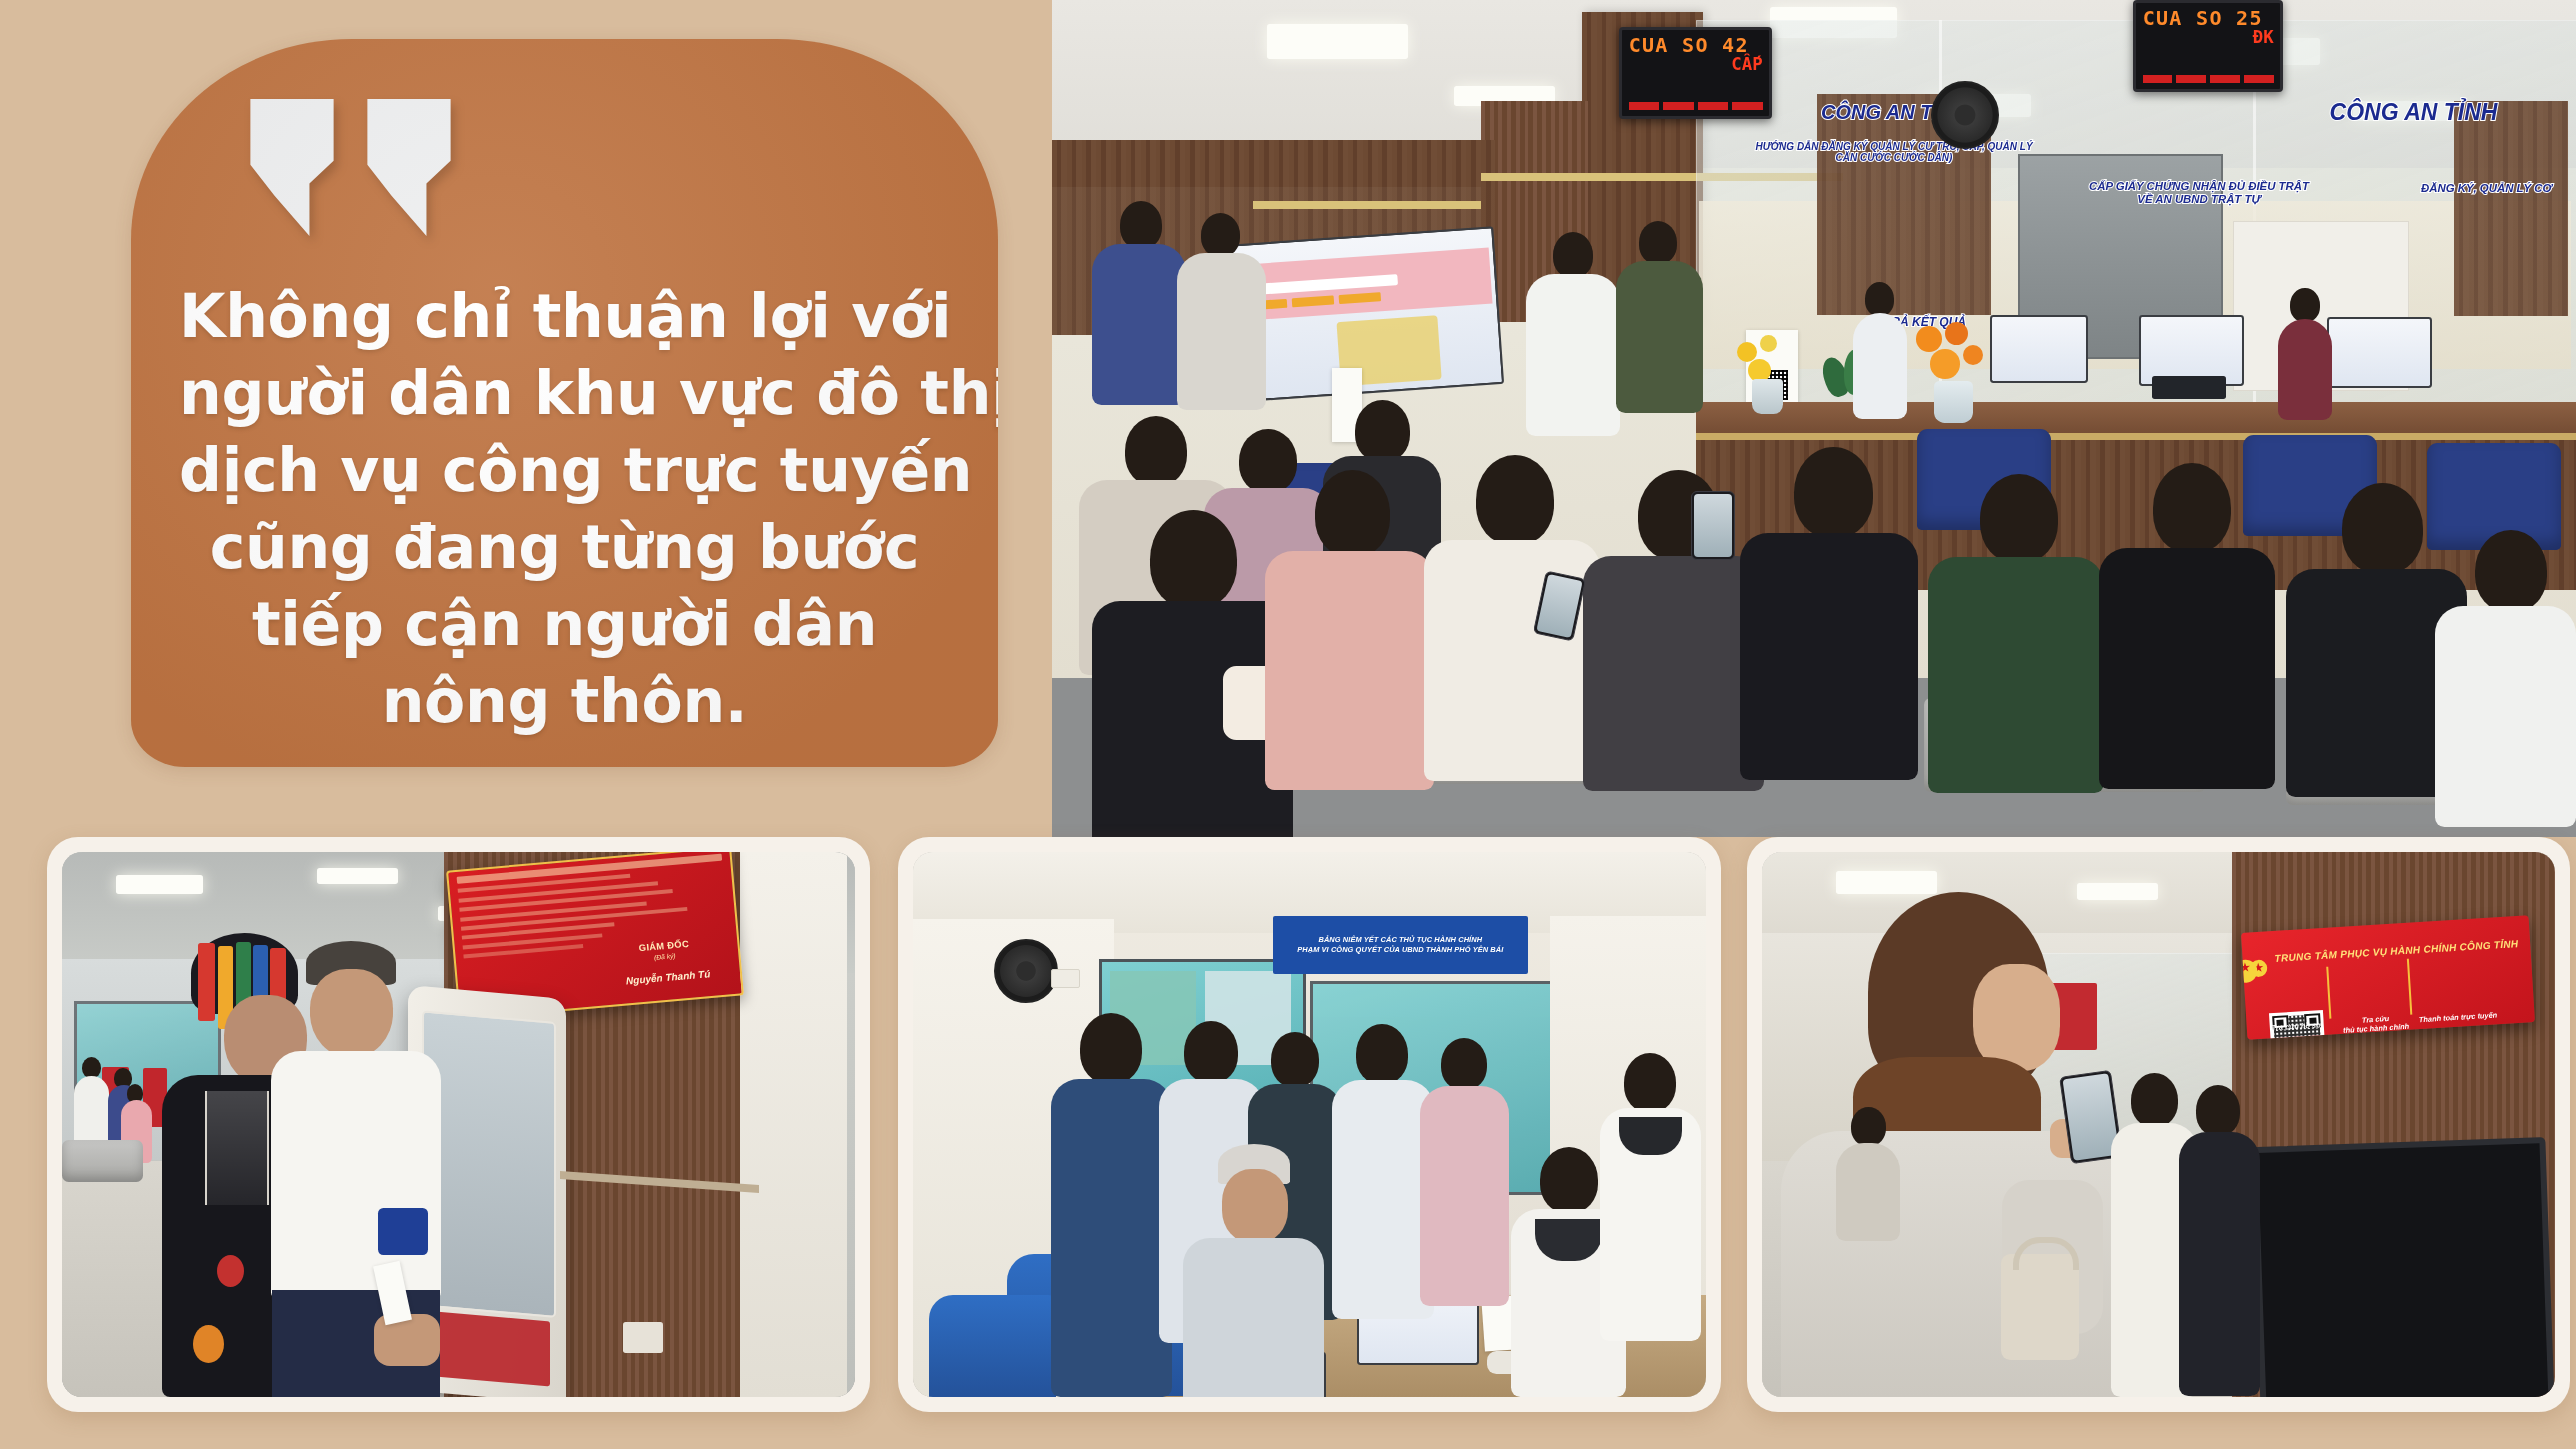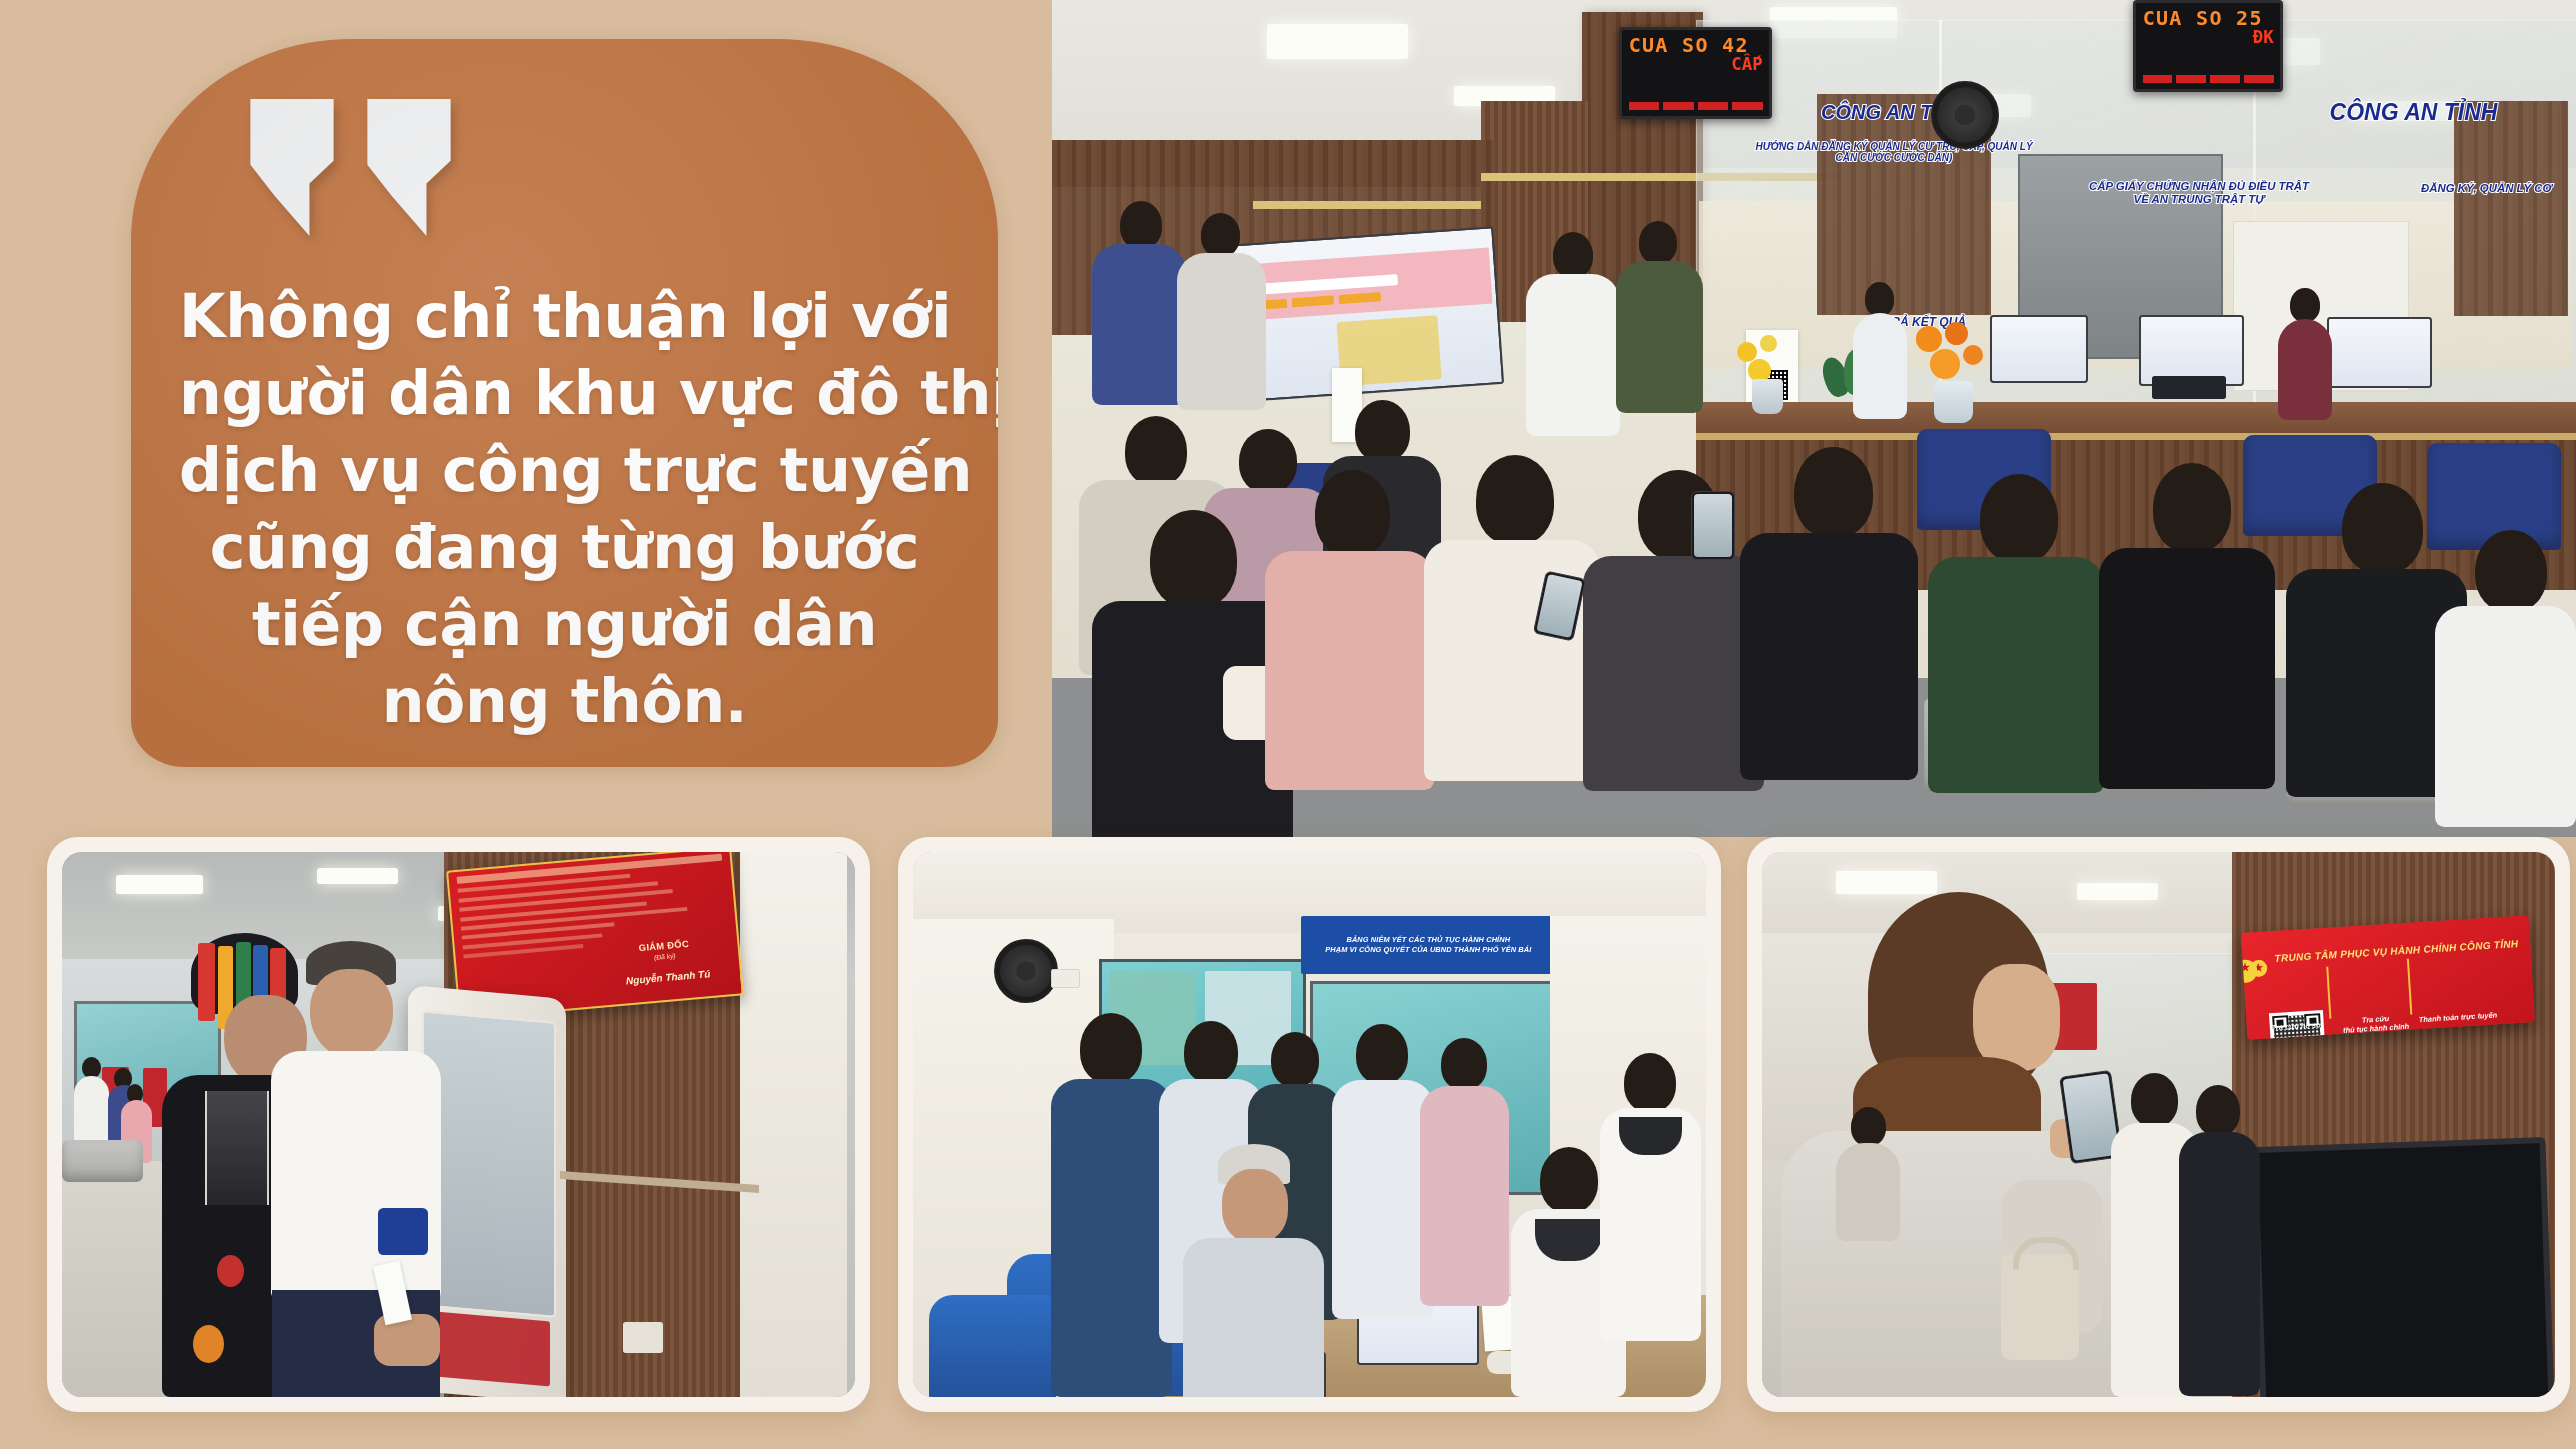--- a/index.html
+++ b/index.html
@@ -214,21 +214,21 @@
         <div class="sign-blue" style="font-size:20px;">CÔNG AN TỈNH</div>
         <div class="sign-blue" style="font-size:10px;margin-top:16px;">HƯỚNG DẪN ĐĂNG KÝ QUẢN LÝ CƯ TRÚ, CẤP, QUẢN LÝ</div>
         <div class="sign-blue" style="font-size:10px;">CĂN CƯỚC CƯỚC DÂN)</div>
       </div>
 
       <div class="layer" style="left:1187px;top:99px;width:349px;">
         <div class="sign-blue" style="font-size:23px;">CÔNG AN TỈNH</div>
       </div>
       <div class="layer" style="left:986px;top:180px;width:322px;">
         <div class="sign-blue" style="font-size:11.4px;">CẤP GIẤY CHỨNG NHẬN ĐỦ ĐIỀU TRẬT</div>
-        <div class="sign-blue" style="font-size:11.4px;">VỀ AN TRUNG TRẬT TỰ</div>
+        <div class="sign-blue" style="font-size:11.4px;">VỀ AN UBND TRẬT TỰ</div>
       </div>
       <div class="layer" style="left:1369px;top:182px;width:201px;">
         <div class="sign-blue" style="font-size:11.4px;text-align:left;">ĐĂNG KÝ, QUẢN LÝ CƠ</div>
       </div>
 
       <div class="layer monitor" style="left:161px;top:236px;width:282px;height:154px;transform:rotate(-4deg);">
         <div class="scr"></div>
         <div class="layer" style="left:4px;top:19px;right:4px;height:56px;background:#f2b7bf;"></div>
         <div class="layer" style="left:31px;top:39px;width:154px;height:10.7px;background:#fff;border-radius:2px;"></div>
         <div class="layer" style="left:31px;top:56px;width:42px;height:9.4px;background:#f0a92c;border-radius:1.3px;"></div>
@@ -463,21 +463,21 @@
         <div class="layer" style="left:0;top:0;right:0;height:81px;background:linear-gradient(#f3f0e9,#e8e4da);"></div>
         <div class="layer" style="left:0;top:67px;width:201px;height:478px;background:linear-gradient(#f6f3ec,#e6e2d7);"></div>
 
         <div class="layer fan" style="left:81px;top:87px;width:60px;height:60px;"></div>
         <div class="layer" style="left:138px;top:117px;width:27px;height:17.4px;background:#efece4;border:1.3px solid #d8d4c9;border-radius:2px;"></div>
 
         <div class="layer window-pane" style="left:186px;top:107px;width:201px;height:221px;"></div>
         <div class="layer" style="left:197px;top:119px;width:86px;height:94px;background:#86c7b6;opacity:.85;"></div>
         <div class="layer" style="left:292px;top:119px;width:86px;height:94px;background:#cfe3e6;opacity:.9;"></div>
 
-        <div class="layer blue-board" style="left:388px;top:64px;width:255px;height:58px;">
+        <div class="layer blue-board" style="left:360px;top:64px;width:255px;height:58px;">
           <span>BẢNG NIÊM YẾT CÁC THỦ TỤC HÀNH CHÍNH</span>
           <span>PHẠM VI CÔNG QUYẾT CỦA UBND THÀNH PHỐ YÊN BÁI</span>
         </div>
 
         <div class="layer window-pane" style="left:397px;top:129px;width:241px;height:208px;opacity:.9;"></div>
         <div class="layer" style="left:637px;top:64px;width:156px;height:480px;background:linear-gradient(#f5f2eb,#e4e0d5);"></div>
 
         <div class="layer deskblue" style="left:225px;top:373px;width:362px;height:75px;"></div>
         <div class="layer" style="left:225px;top:443px;width:568px;height:102px;background:linear-gradient(#c6ab83,#ab8e66);"></div>
         <div class="layer deskblue" style="left:94px;top:402px;width:201px;height:142px;border-radius:27px 10.7px 0 0;"></div>

